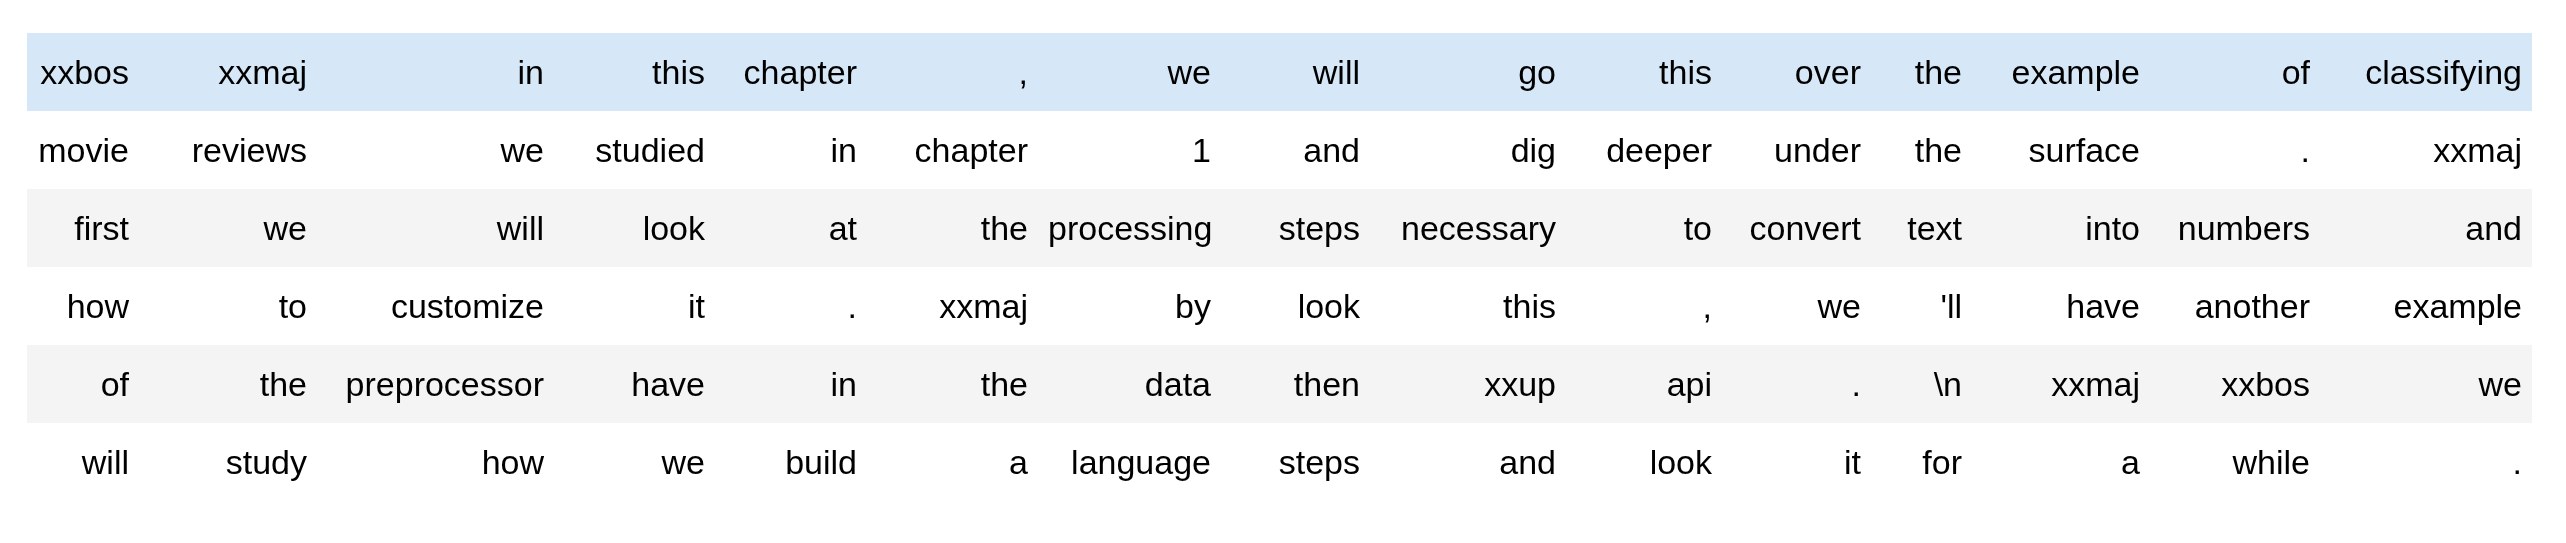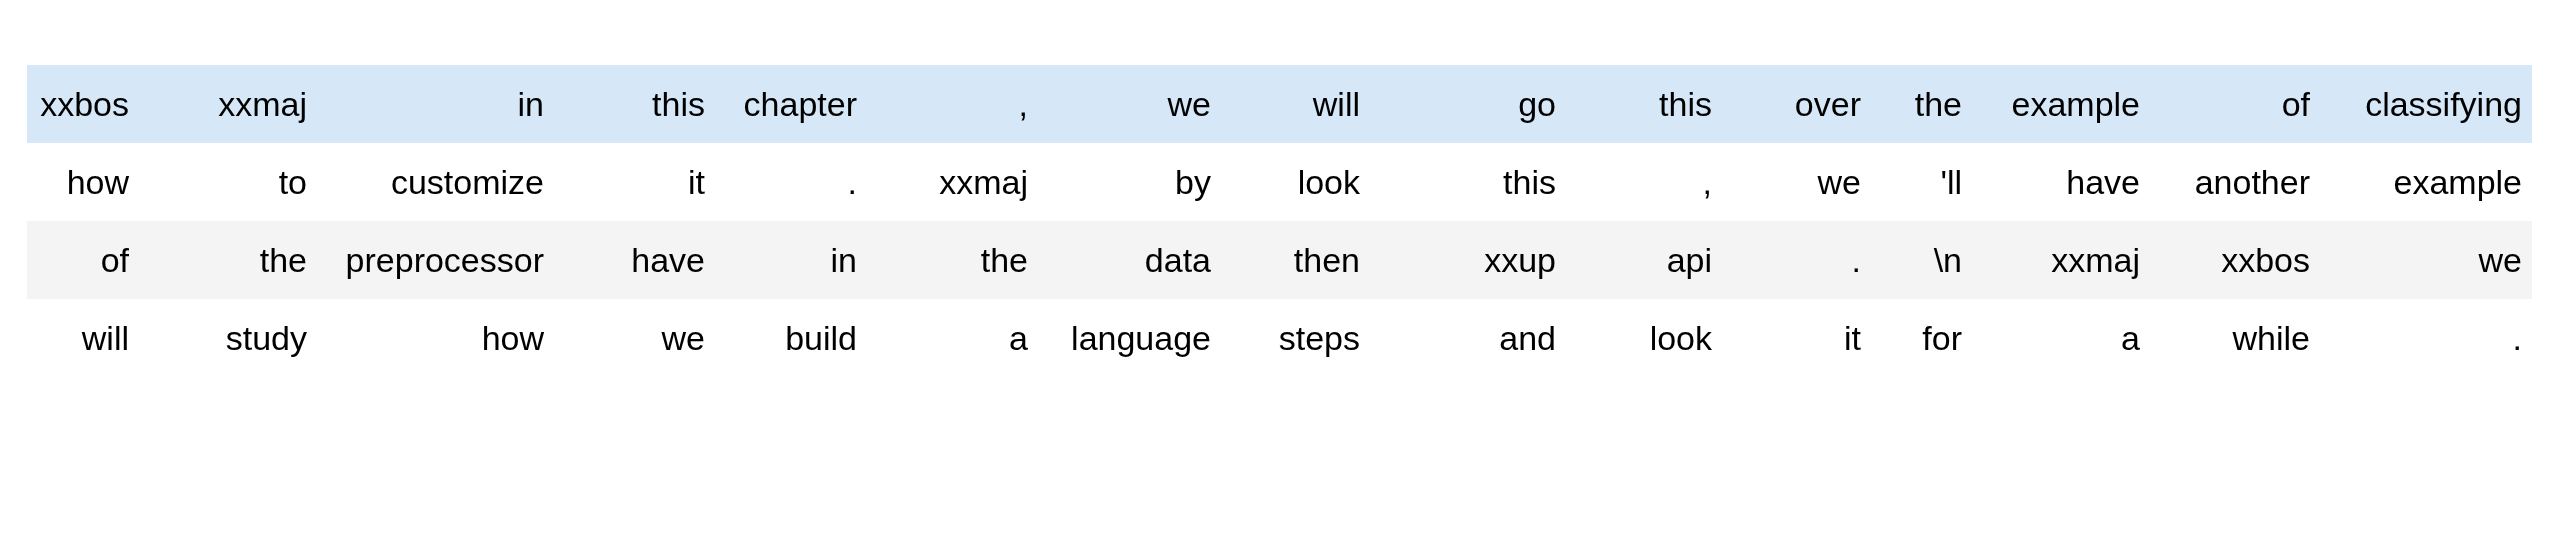--- a/index.html
+++ b/index.html
@@ -16,21 +16,20 @@
   }
   .output-area {
     padding: 33px 0 0 27px;
   }
   table.token-table {
     border-collapse: collapse;
     border-spacing: 0;
     table-layout: fixed;
     width: 2505px;
     border: none;
-    margin-top: 32px;
   }
   table.token-table td {
     font-size: 34px;
     line-height: 46px;
     padding: 16px 10px;
     text-align: right;
     vertical-align: middle;
     white-space: nowrap;
     overflow: hidden;
     border: none;
@@ -71,20 +70,54 @@
           <td>,</td>
           <td>we</td>
           <td>will</td>
           <td>go</td>
           <td>this</td>
           <td>over</td>
           <td>the</td>
           <td>example</td>
           <td>of</td>
           <td>classifying</td>
+        </tr>
+        <tr class="plain">
+          <td>movie</td>
+          <td>reviews</td>
+          <td>we</td>
+          <td>studied</td>
+          <td>in</td>
+          <td>chapter</td>
+          <td>1</td>
+          <td>and</td>
+          <td>dig</td>
+          <td>deeper</td>
+          <td>under</td>
+          <td>the</td>
+          <td>surface</td>
+          <td>.</td>
+          <td>xxmaj</td>
+        </tr>
+        <tr class="stripe">
+          <td>first</td>
+          <td>we</td>
+          <td>will</td>
+          <td>look</td>
+          <td>at</td>
+          <td>the</td>
+          <td>processing</td>
+          <td>steps</td>
+          <td>necessary</td>
+          <td>to</td>
+          <td>convert</td>
+          <td>text</td>
+          <td>into</td>
+          <td>numbers</td>
+          <td>and</td>
         </tr>
         <tr class="plain">
           <td>how</td>
           <td>to</td>
           <td>customize</td>
           <td>it</td>
           <td>.</td>
           <td>xxmaj</td>
           <td>by</td>
           <td>look</td>

